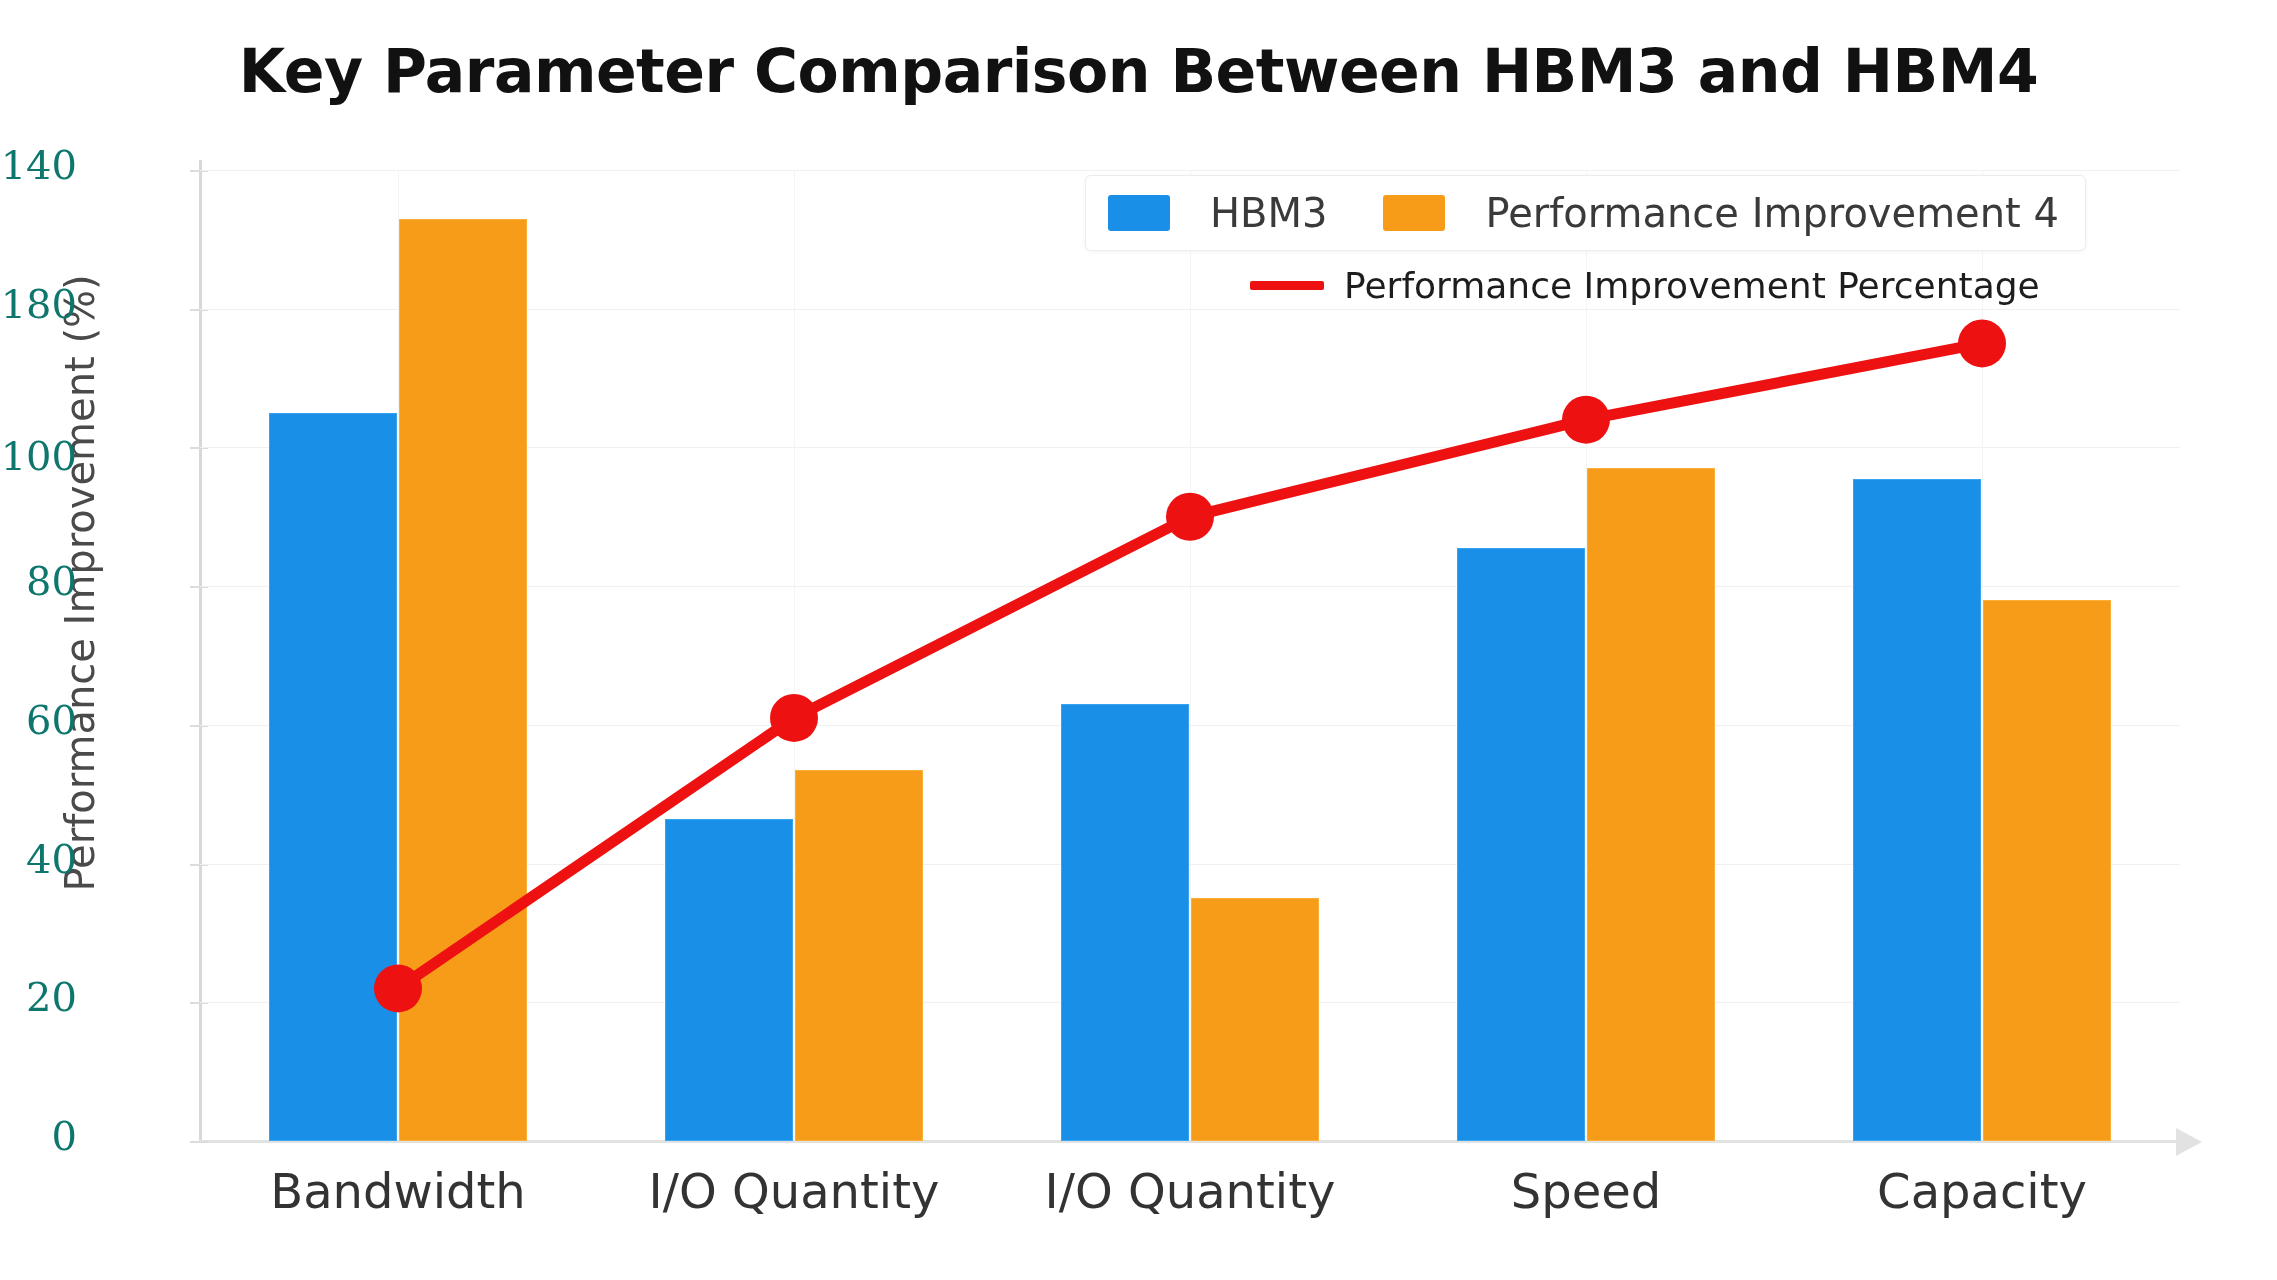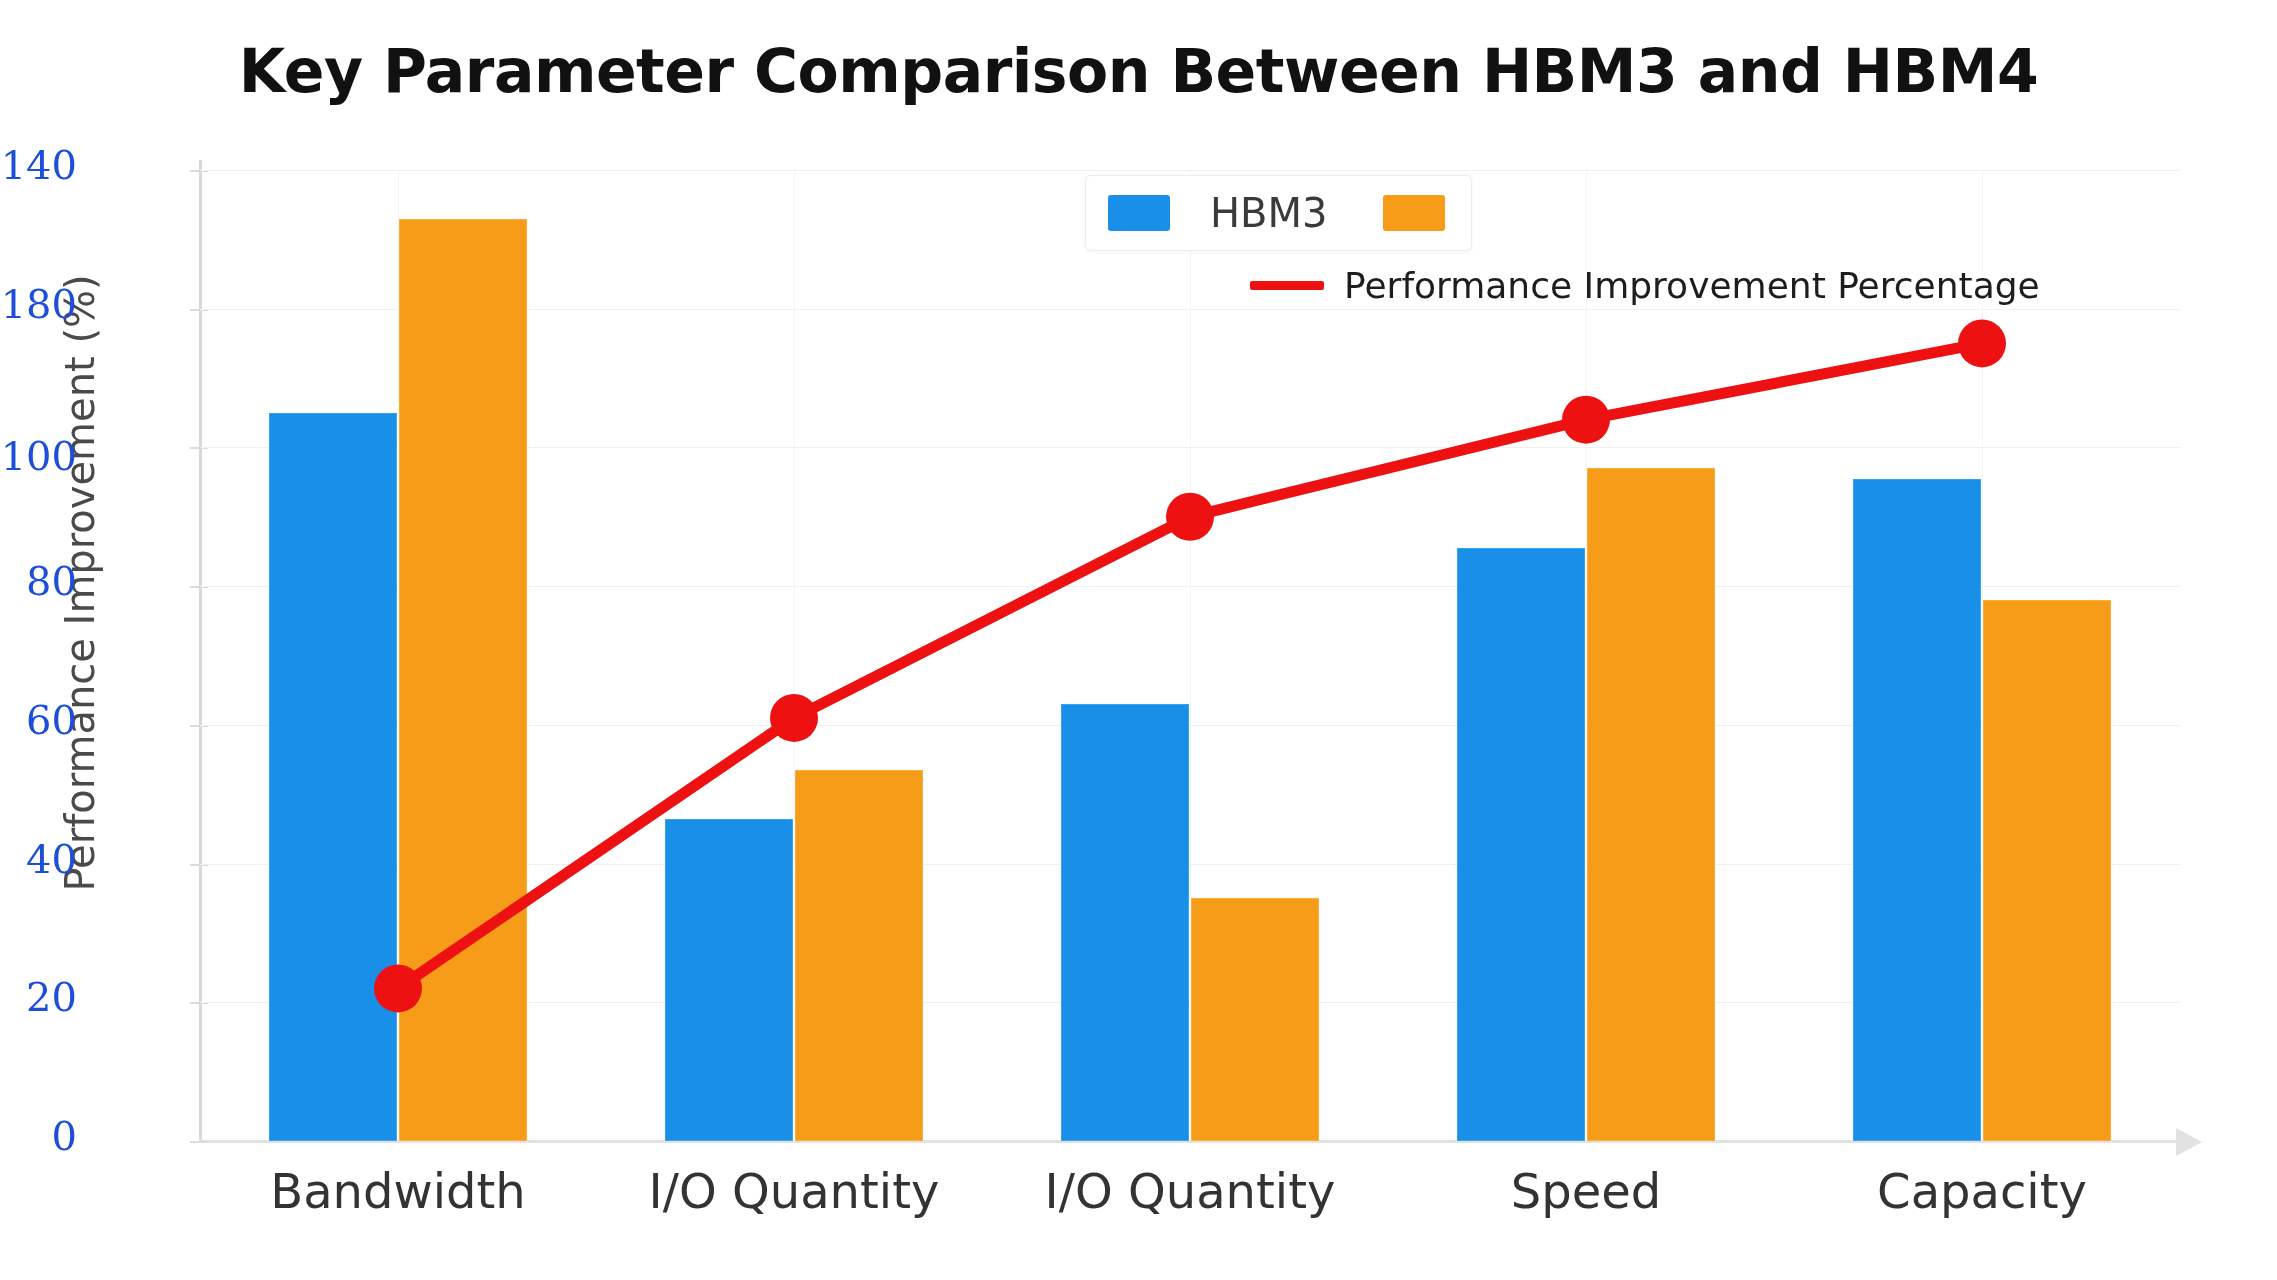--- a/index.html
+++ b/index.html
@@ -52,21 +52,21 @@
     position:absolute;left:2176px;top:1128px;
     width:0;height:0;
     border-top:14px solid transparent;
     border-bottom:14px solid transparent;
     border-left:26px solid #e2e2e2;
   }
 
   .y-tick-label{
     position:absolute;
     right:2200px;
-    font-size:40px;color:#1d4ed8;
+    font-size:40px;color:#0f766e;
     text-align:right;
     white-space:nowrap;
     font-family:"DejaVu Serif", serif;
   }
   .y-tick-mark{
     position:absolute;left:190px;width:18px;height:2px;background:#dcdcdc;
   }
 
   #y-axis-title{
     position:absolute;
@@ -196,20 +196,21 @@
       </svg>
   </div>
 
   <div id="legend-box">
     <div class="legend-entry">
       <span class="legend-swatch" style="background: rgb(26, 143, 232);"></span>
       <span class="legend-text">HBM3</span>
     </div>
     <div class="legend-entry">
       <span class="legend-swatch" style="background: rgb(247, 156, 25);"></span>
+      <span class="legend-text">Performance Improvement 4</span>
     </div>
   </div>
 
   <div id="legend-line-row">
     <span id="legend-line-swatch" style="background: rgb(238, 17, 17);"></span>
     <span id="legend-line-text">Performance Improvement Percentage</span>
   </div>
 
 </div>
 

